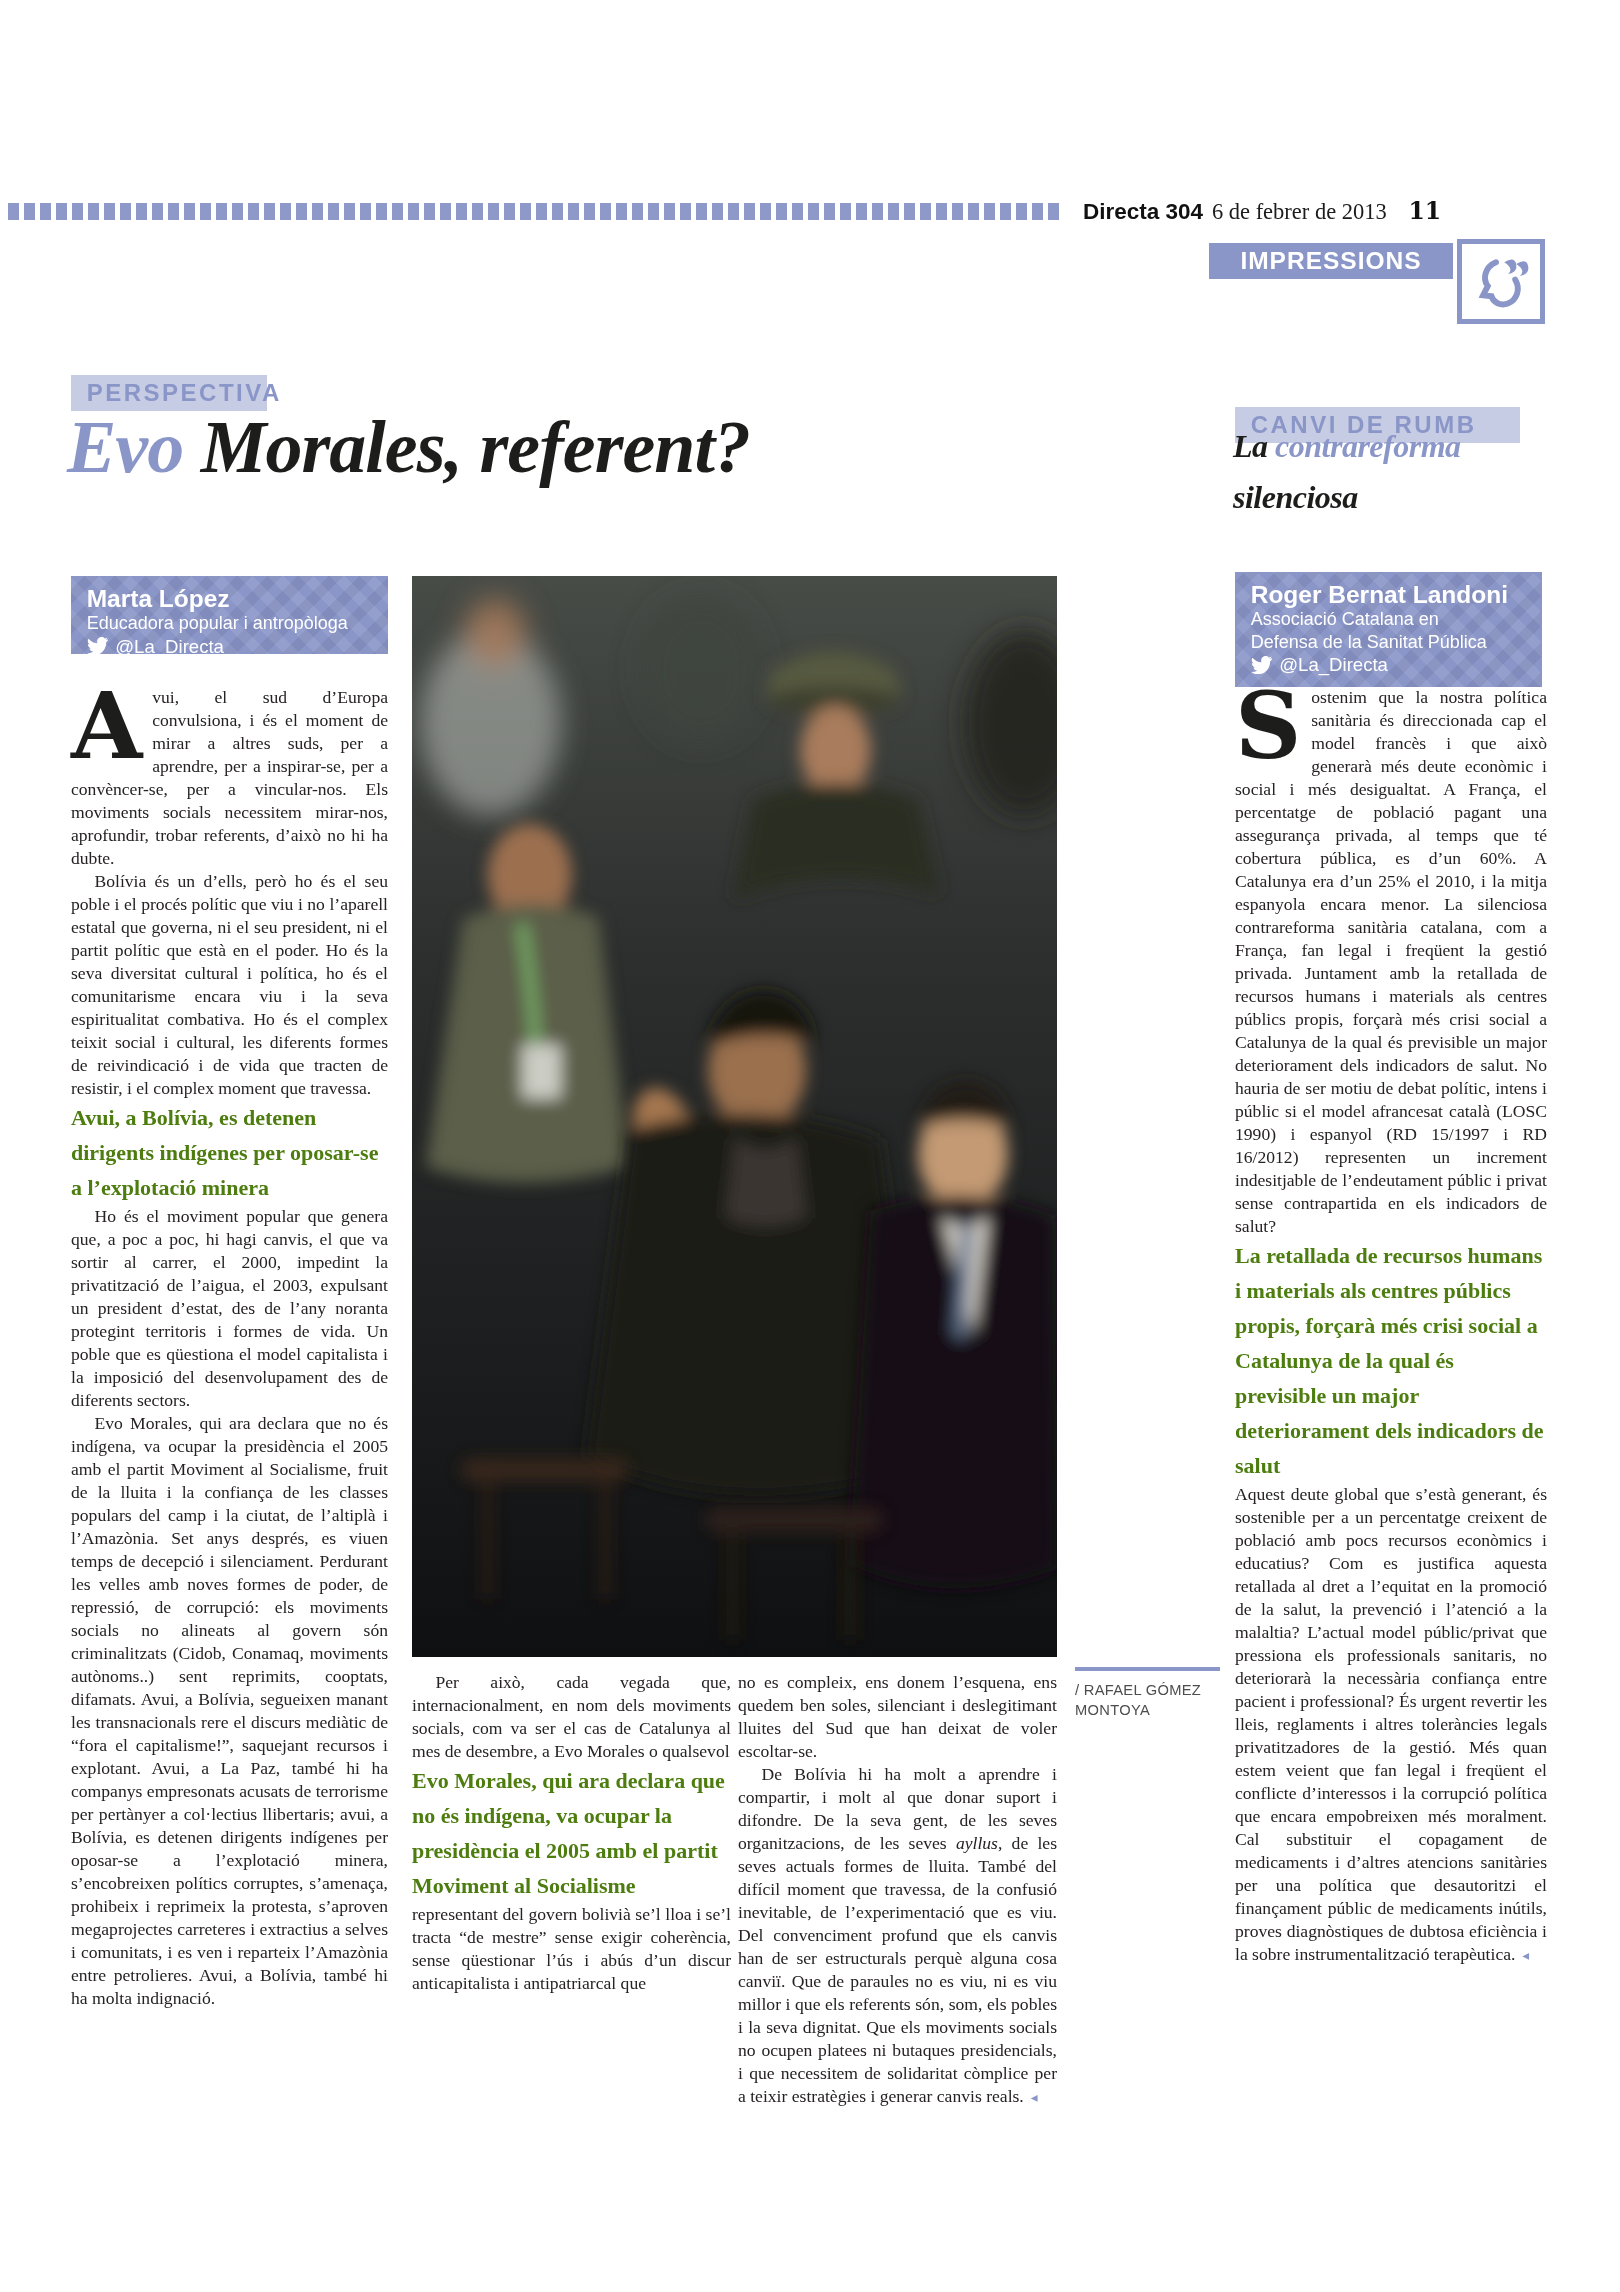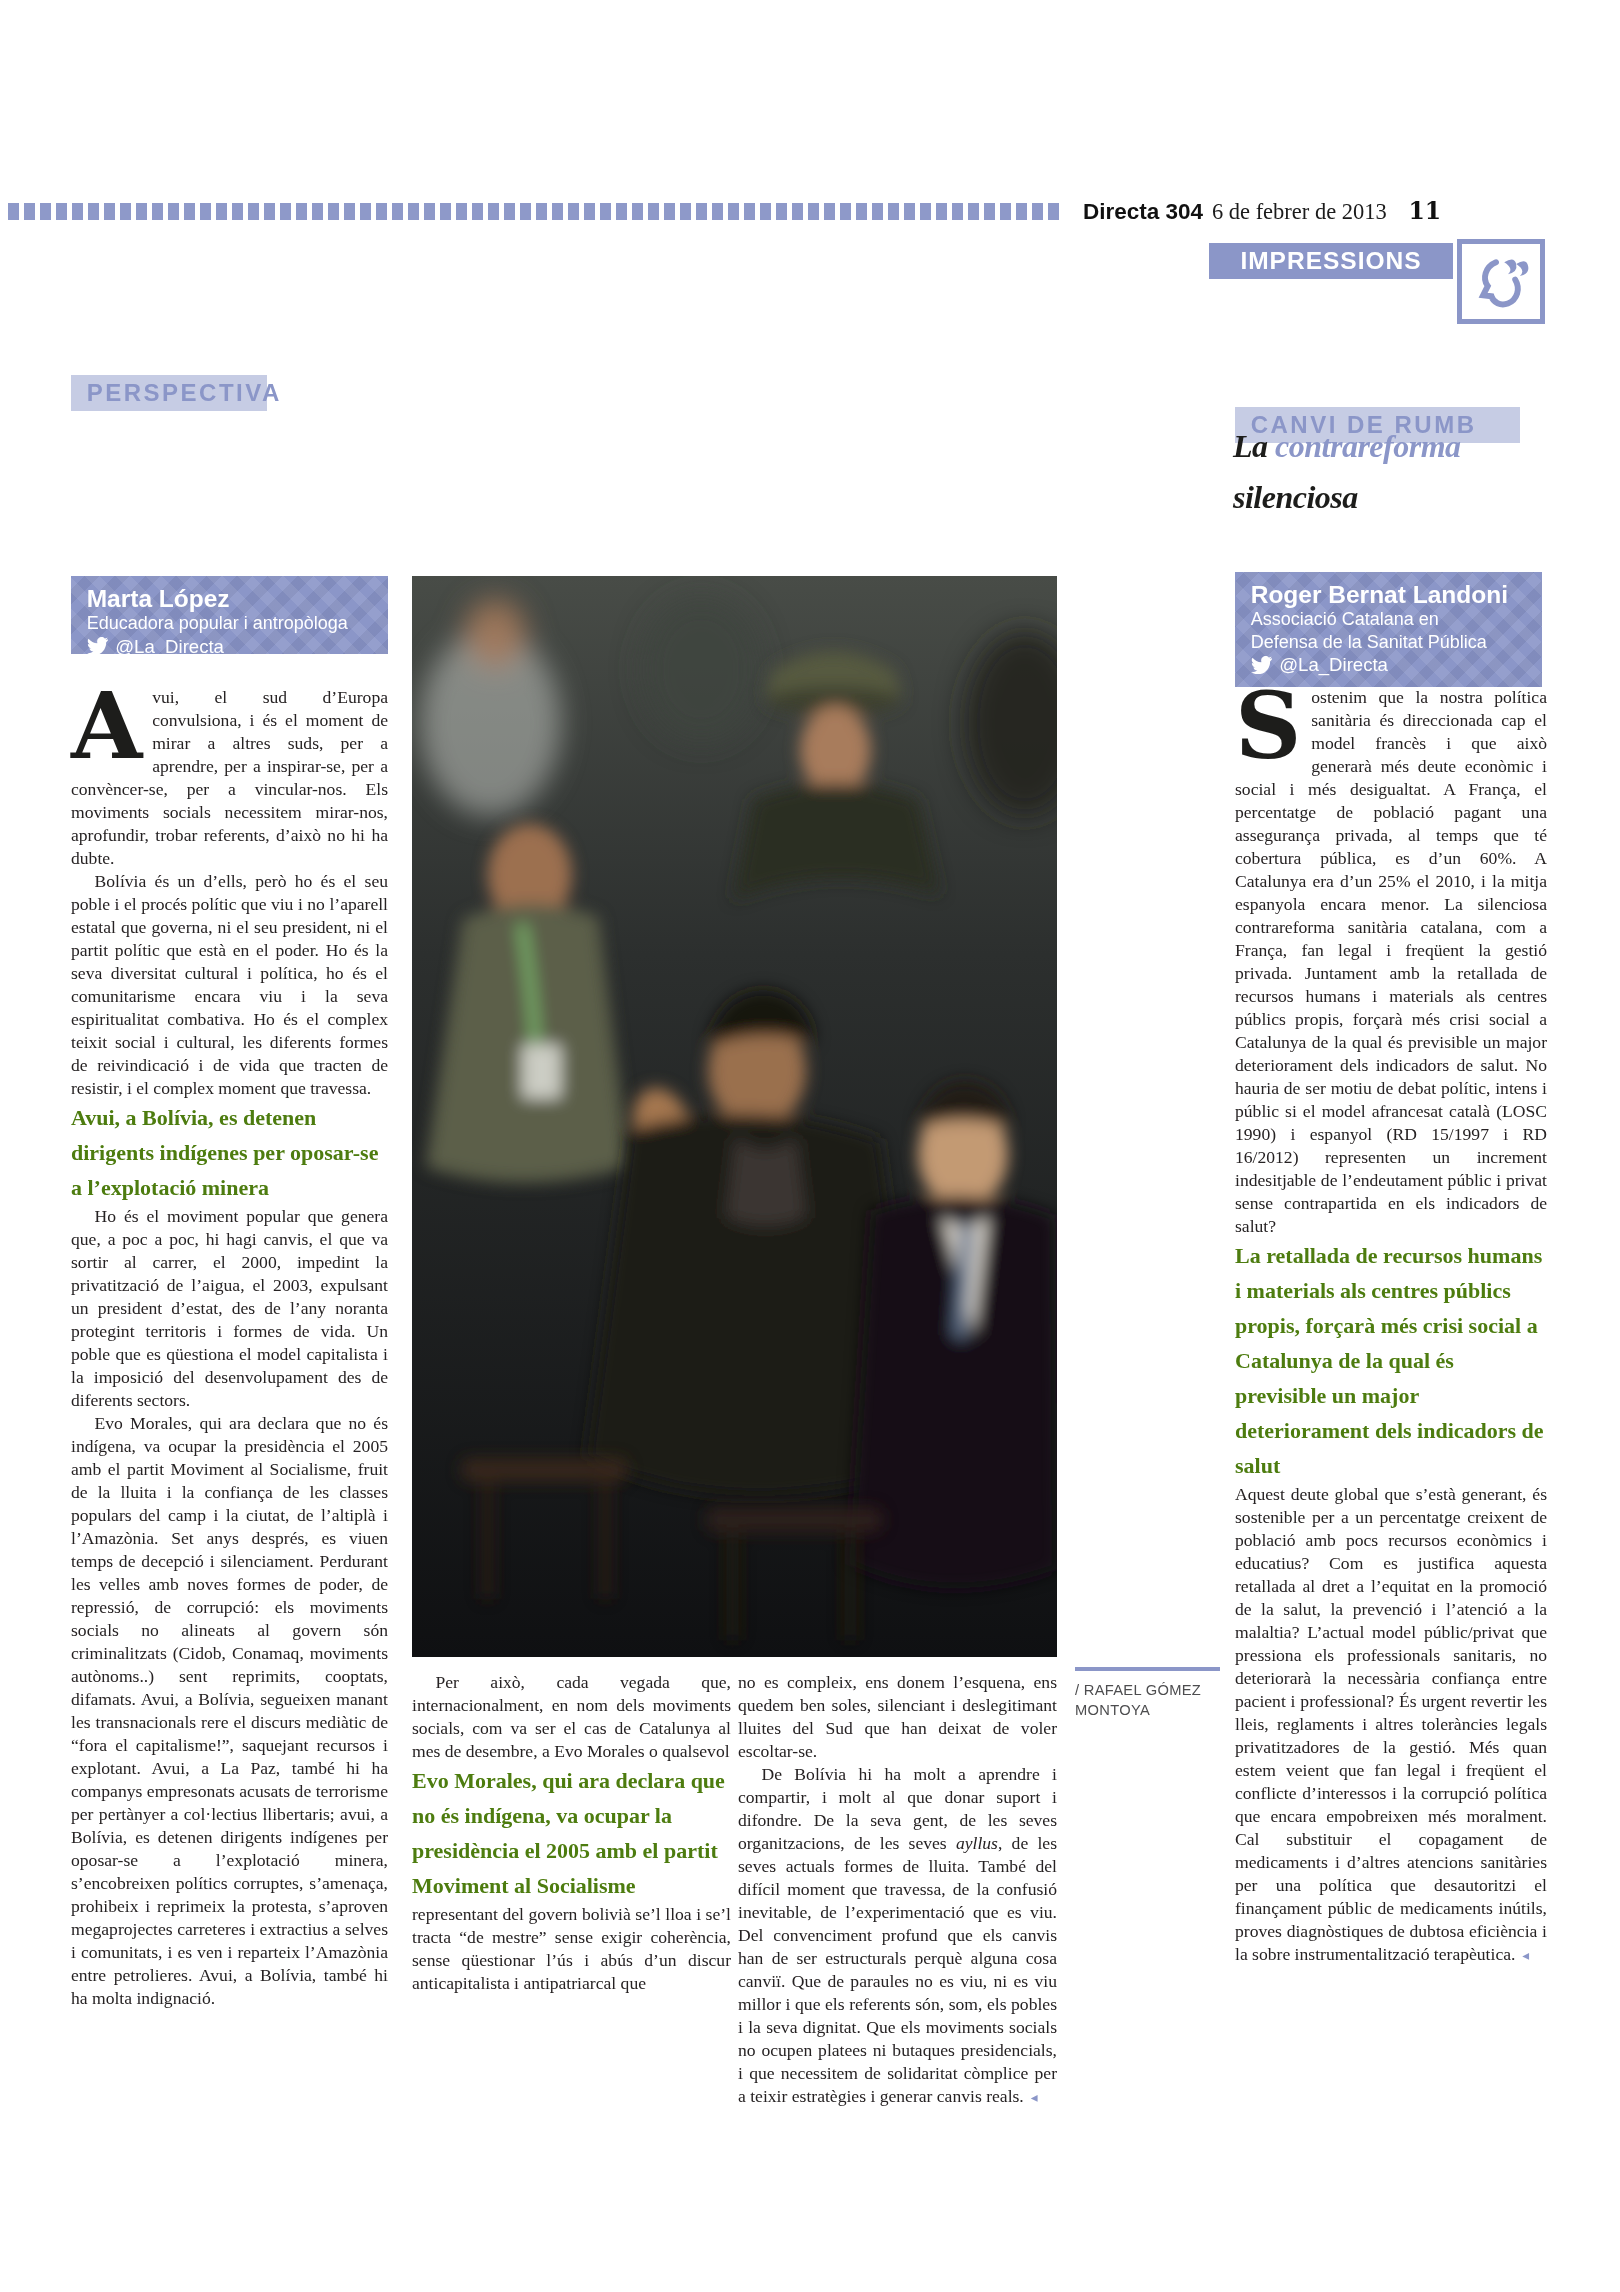--- a/index.html
+++ b/index.html
@@ -89,20 +89,21 @@
     <svg width="55" height="55" viewBox="0 0 60 60" aria-hidden="true">
       <path d="M24 9 C12 14 9 27 15 35 L10 45 L19 46 C21 53 29 57 37 54 C47 50 51 38 45 28" fill="none" stroke="#8b96c8" stroke-width="6.5" stroke-linecap="round"></path>
       <path d="M33 9 q11 -7 13 2 q2 9 -9 11 q7 -6 -4 -13z" fill="#8b96c8"></path>
       <path d="M46 11 q11 -7 13 2 q2 9 -9 11 q7 -6 -4 -13z" fill="#8b96c8"></path>
     </svg>
   </div>
 
   <div class="kicker" id="kicker-left">
     <span>PERSPECTIVA</span>
   </div>
+  <div class="headline-left"><span class="accent">Evo</span><span> Morales, referent?</span></div>
 
   <div class="authorbox" id="authorbox-left">
     <div class="author-name">Marta López</div>
     <div class="author-role">Educadora popular i antropòloga</div>
     <div class="author-handle">
       <svg class="bird" viewBox="0 0 24 21" aria-hidden="true">
         <path fill="#ffffff" d="M23.6 2.4c-.9.4-1.8.6-2.8.8A4.9 4.9 0 0 0 23 .5c-1 .6-2 1-3.1 1.2A4.9 4.9 0 0 0 11.4 6c0 .4 0 .7.1 1.1A13.8 13.8 0 0 1 1.5 2a4.9 4.9 0 0 0 1.5 6.5C2.2 8.5 1.5 8.3.8 8v.1c0 2.3 1.7 4.3 3.9 4.8-.4.1-.8.2-1.3.2l-.9-.1a4.9 4.9 0 0 0 4.5 3.4A9.8 9.8 0 0 1 0 18.4a13.8 13.8 0 0 0 7.5 2.2c9 0 13.9-7.4 13.9-13.9v-.6c.9-.7 1.7-1.6 2.2-2.5z"></path>
       </svg>
       <span>@La_Directa</span>
     </div>

